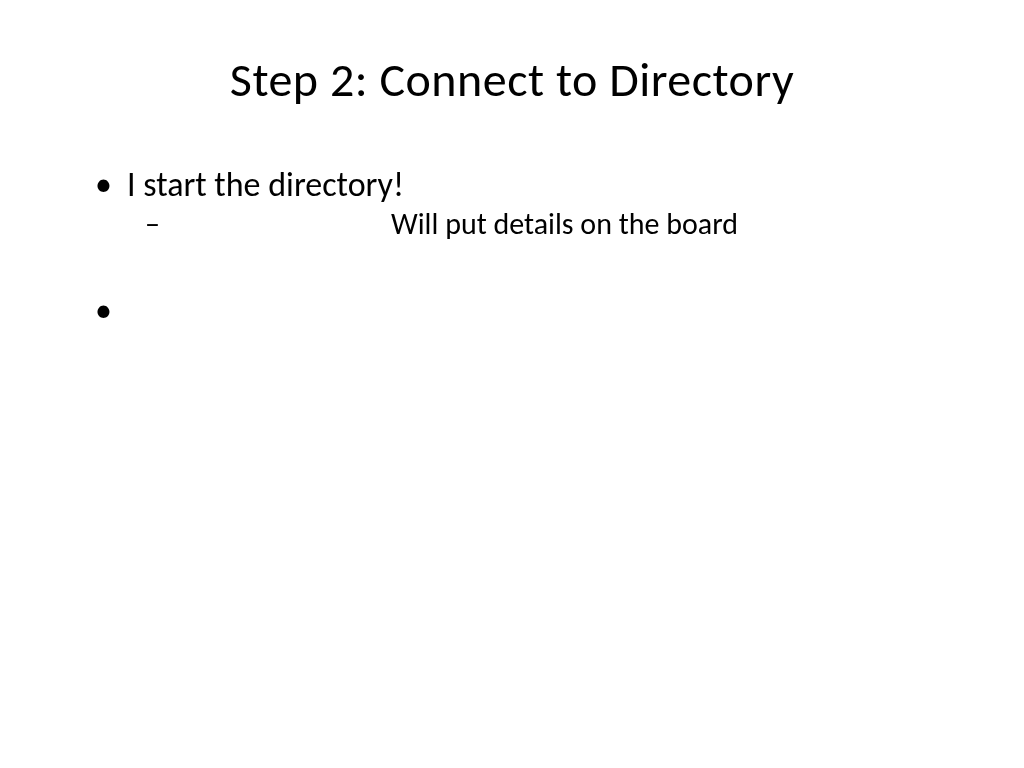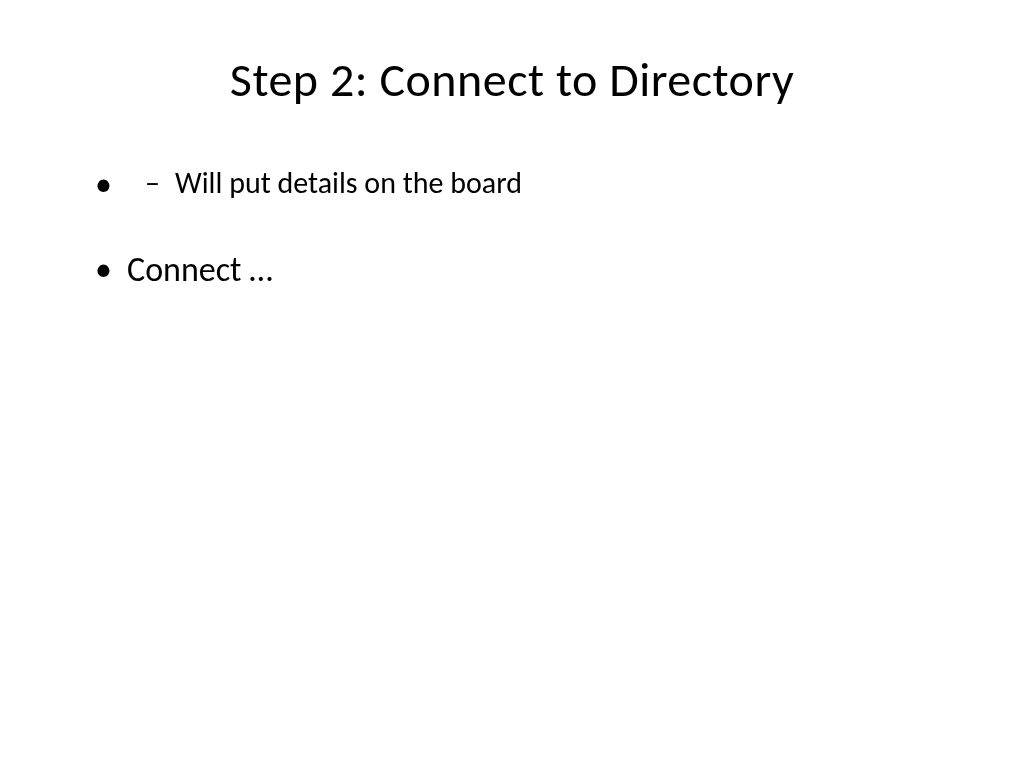--- a/index.html
+++ b/index.html
@@ -41,22 +41,22 @@
     }
     ul.level1 > li::before {
       content: "•";
       position: absolute;
       left: 0;
       top: 0;
       font-size: 34px;
     }
     ul.level2 {
       list-style: none;
-      margin-top: 14px;
       margin-bottom: 48px;
+      text-align: center;
     }
     ul.level2 > li {
       position: relative;
       font-size: 30px;
       padding-left: 48px;
     }
     ul.level2 > li::before {
       content: "–";
       position: absolute;
       left: 18px;
@@ -69,24 +69,24 @@
     }
   </style>
 </head>
 <body>
 
 <div class="slide">
   <h1 class="title">Step 2: Connect to Directory</h1>
   <div class="content">
     <ul class="level1">
       <li>
+        <span>I start the directory!</span>
         <ul class="level2">
           <li>
             <span>Will put details on the board</span>
           </li>
         </ul>
       </li>
       <li>
-        <span>Connect …</span>
       </li>
     </ul>
   </div>
 </div>
 
 </body></html>

